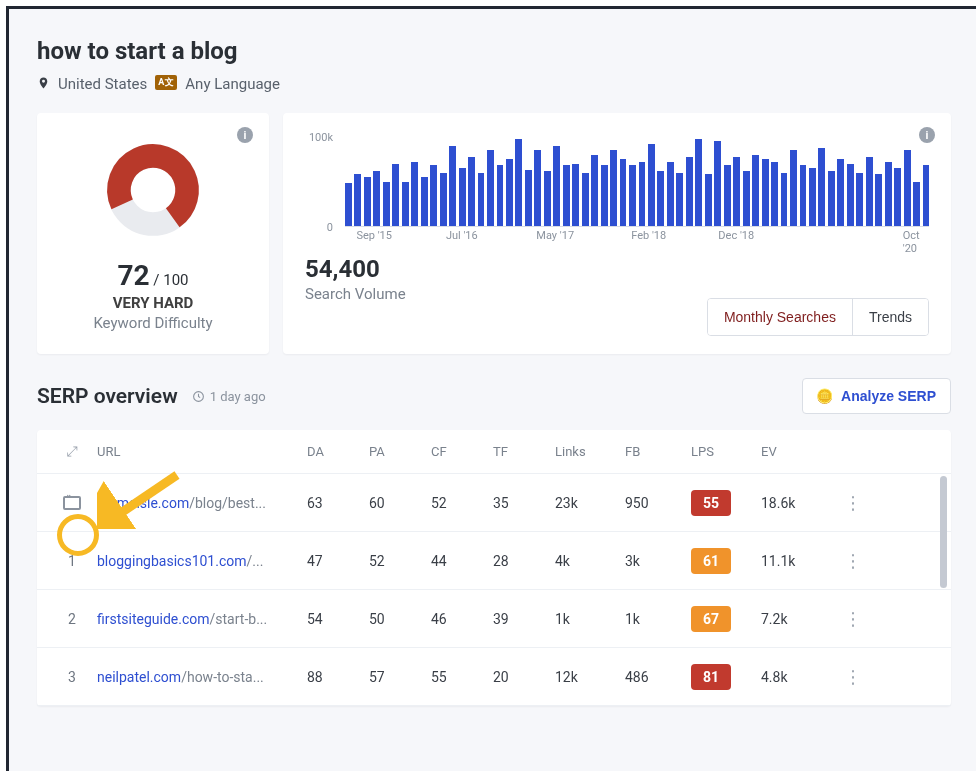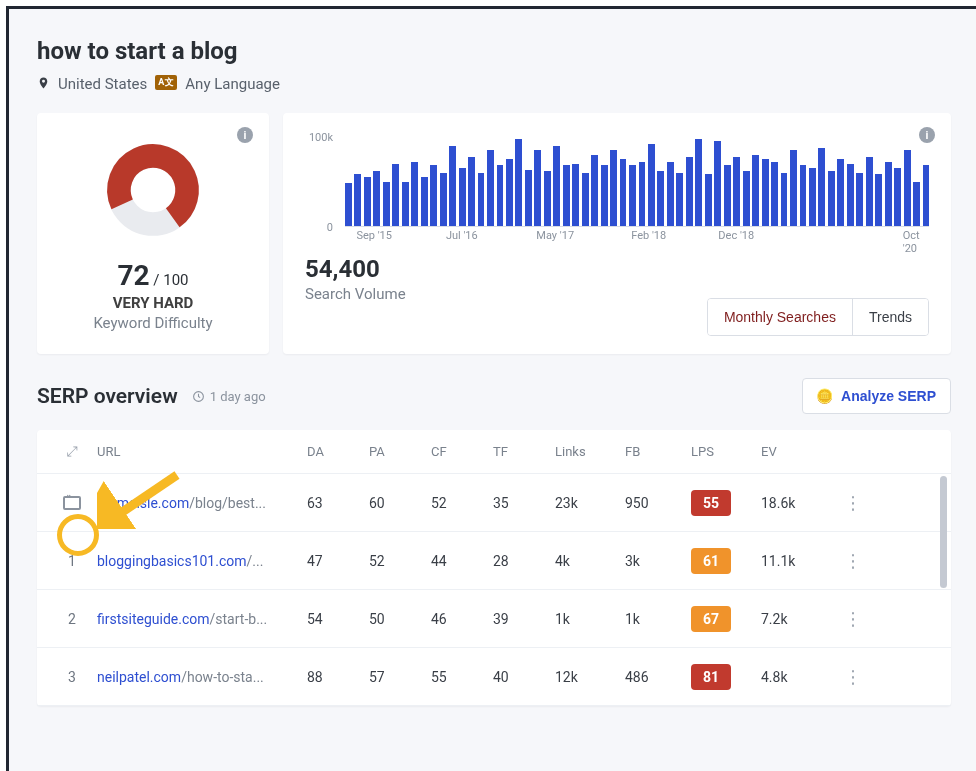--- a/index.html
+++ b/index.html
@@ -247,21 +247,21 @@
           <div><span class="lps orange">67</span></div>
           <div>7.2k</div>
           <div class="dots">⋮</div>
         </div>
         <div class="tr">
           <div class="rank">3</div>
           <div class="url"><span class="dom">neilpatel.com</span><span class="path">/how-to-sta...</span></div>
           <div>88</div>
           <div>57</div>
           <div>55</div>
-          <div>40</div>
+          <div>20</div>
           <div>12k</div>
           <div>486</div>
           <div><span class="lps red">81</span></div>
           <div>4.8k</div>
           <div class="dots">⋮</div>
         </div>
       </div>
     <div class="scrollbar"></div>
   </div>
 

